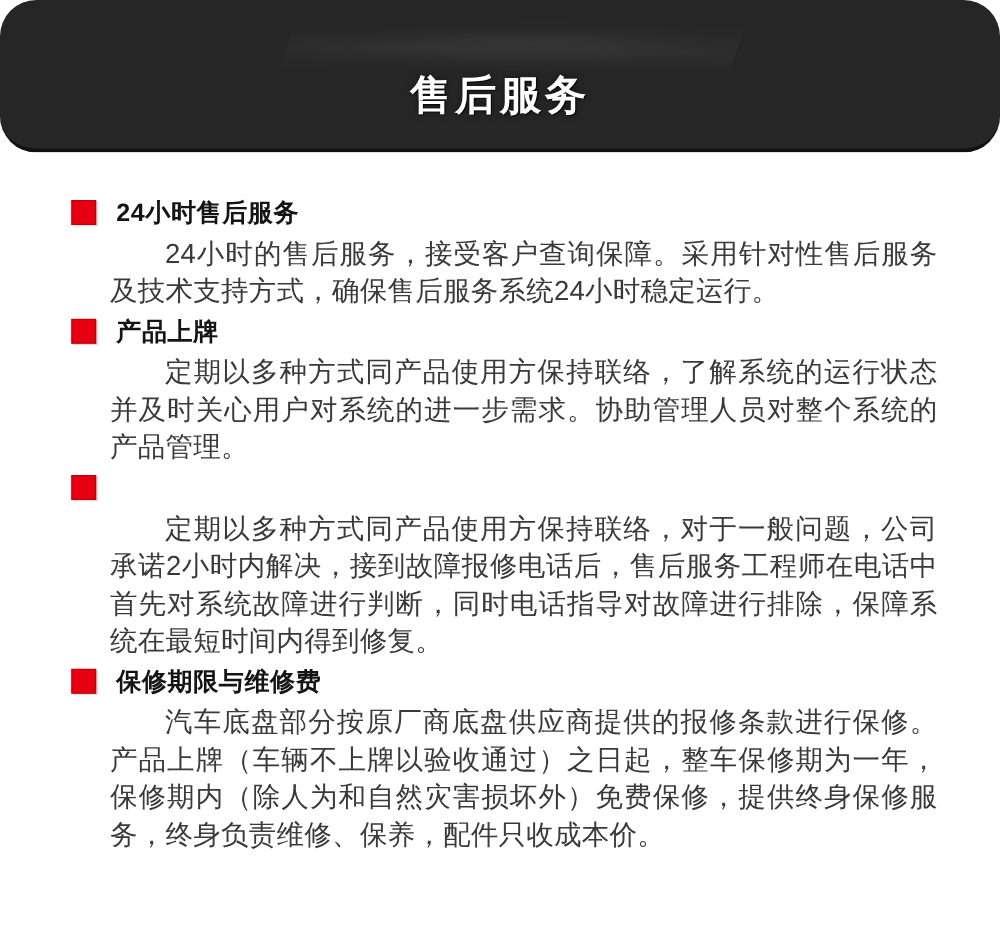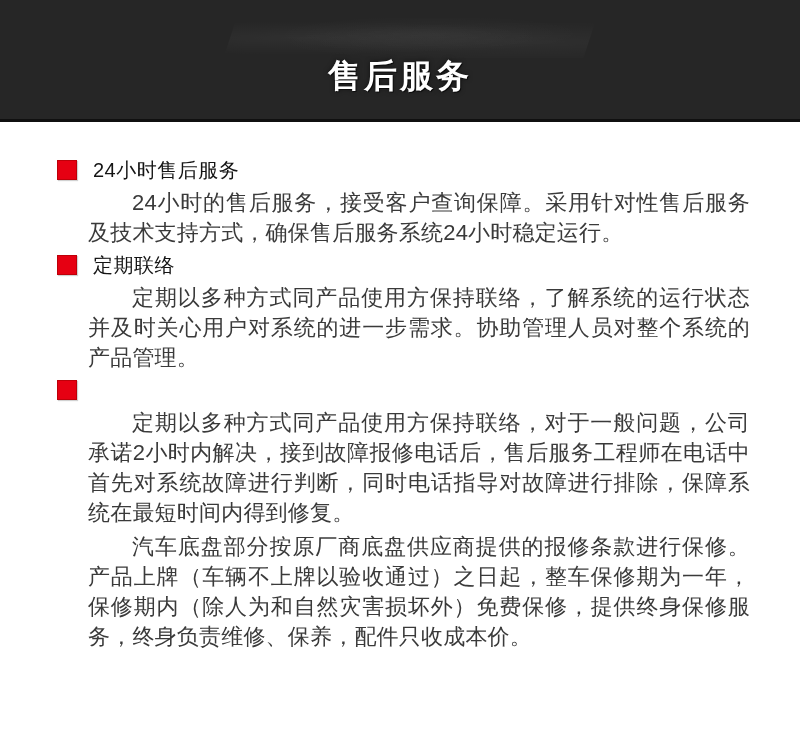--- a/index.html
+++ b/index.html
@@ -17,20 +17,21 @@
     overflow: hidden;
   }
   
   .page-header {
     position: relative;
     width: 100%;
     height: 119px;
     background: #262626;
     border-bottom: 3px solid #101010;
     overflow: hidden;
+    border-radius: 29px;
   }
   .watermark {
     position: absolute;
     top: 18px;
     left: 230px;
     width: 360px;
     height: 40px;
     transform: skewX(-18deg);
     background:
       radial-gradient(ellipse at 20% 50%, rgba(255,255,255,0.045), transparent 60%),
@@ -66,21 +67,21 @@
   }
   .bullet {
     flex: 0 0 auto;
     width: 20px;
     height: 20px;
     background: #e60012;
     box-shadow: inset 0 0 0 1px rgba(150,0,0,0.5), 1px 1px 1px rgba(0,0,0,0.18);
   }
   .heading-text {
     font-size: 20px;
-    font-weight: normal;
+    font-weight: bold;
     color: #141414;
     letter-spacing: 0.5px;
     white-space: nowrap;
   }
   .section p {
     margin: 0;
     font-size: 22px;
     line-height: 30px;
     color: #3a3a3a;
     text-indent: 2em;
@@ -104,29 +105,33 @@
     <div class="heading-row">
       <span class="bullet"></span>
       <span class="heading-text">24小时售后服务</span>
     </div>
   <p>24小时的售后服务，接受客户查询保障。采用针对性售后服务及技术支持方式，确保售后服务系统24小时稳定运行。</p>
       </div>
 
   <div class="section">
     <div class="heading-row">
       <span class="bullet"></span>
-      <span class="heading-text">定期联络</span>
+      <span class="heading-text">产品上牌</span>
     </div>
   <p>定期以多种方式同产品使用方保持联络，了解系统的运行状态并及时关心用户对系统的进一步需求。协助管理人员对整个系统的产品管理。</p>
       </div>
 
   <div class="section">
     <div class="heading-row">
       <span class="bullet"></span>
     </div>
   <p>定期以多种方式同产品使用方保持联络，对于一般问题，公司承诺2小时内解决，接到故障报修电话后，售后服务工程师在电话中首先对系统故障进行判断，同时电话指导对故障进行排除，保障系统在最短时间内得到修复。</p>
       </div>
 
   <div class="section">
+    <div class="heading-row">
+      <span class="bullet"></span>
+      <span class="heading-text">保修期限与维修费</span>
+    </div>
   <p>汽车底盘部分按原厂商底盘供应商提供的报修条款进行保修。产品上牌（车辆不上牌以验收通过）之日起，整车保修期为一年，保修期内（除人为和自然灾害损坏外）免费保修，提供终身保修服务，终身负责维修、保养，配件只收成本价。</p>
       </div>
 </div>
 </div>
 
 </body></html>

